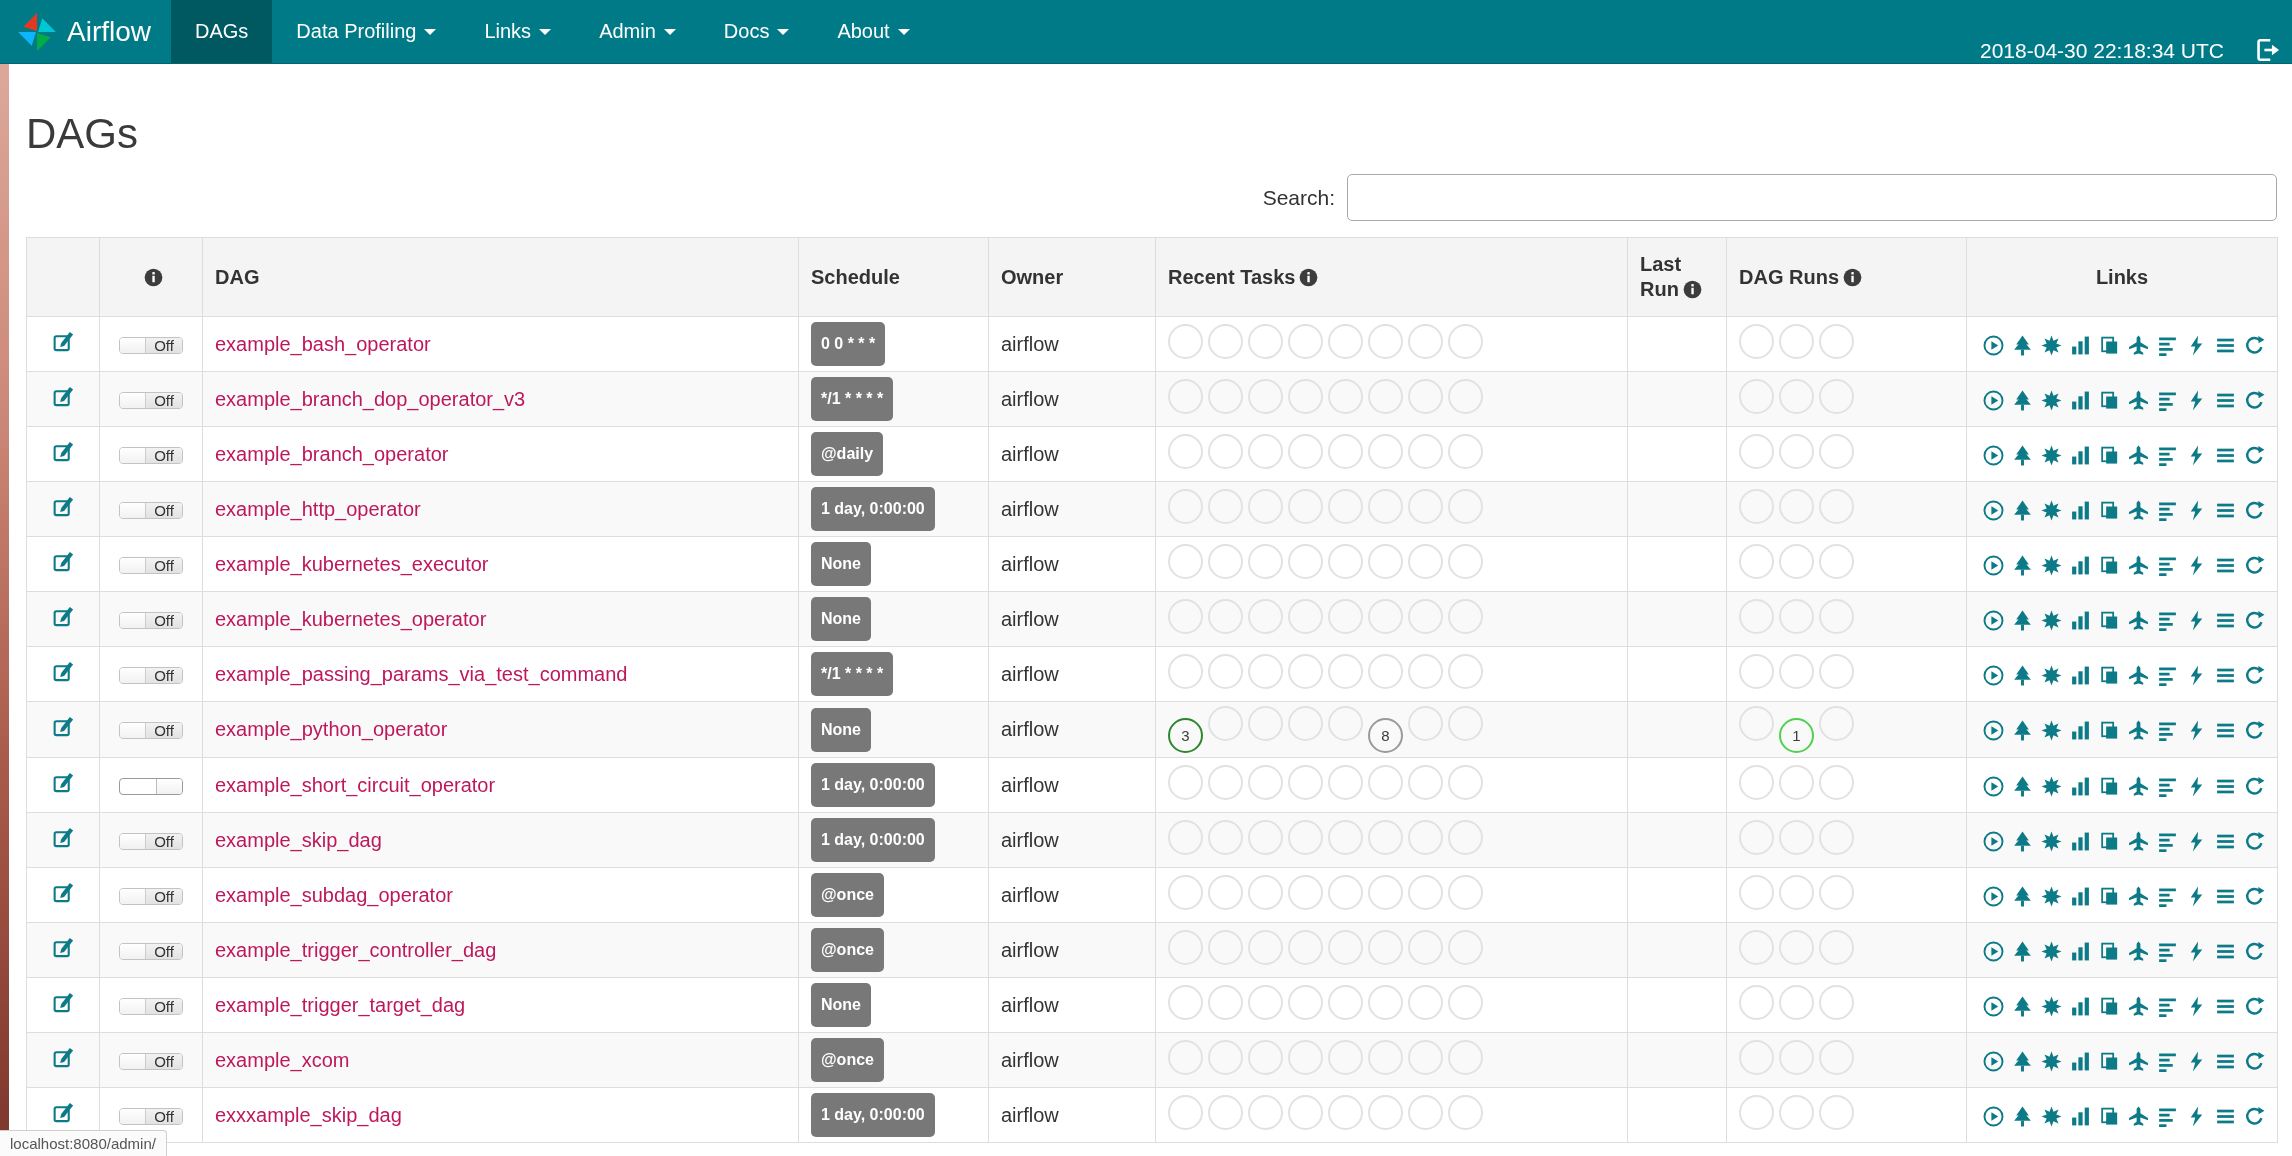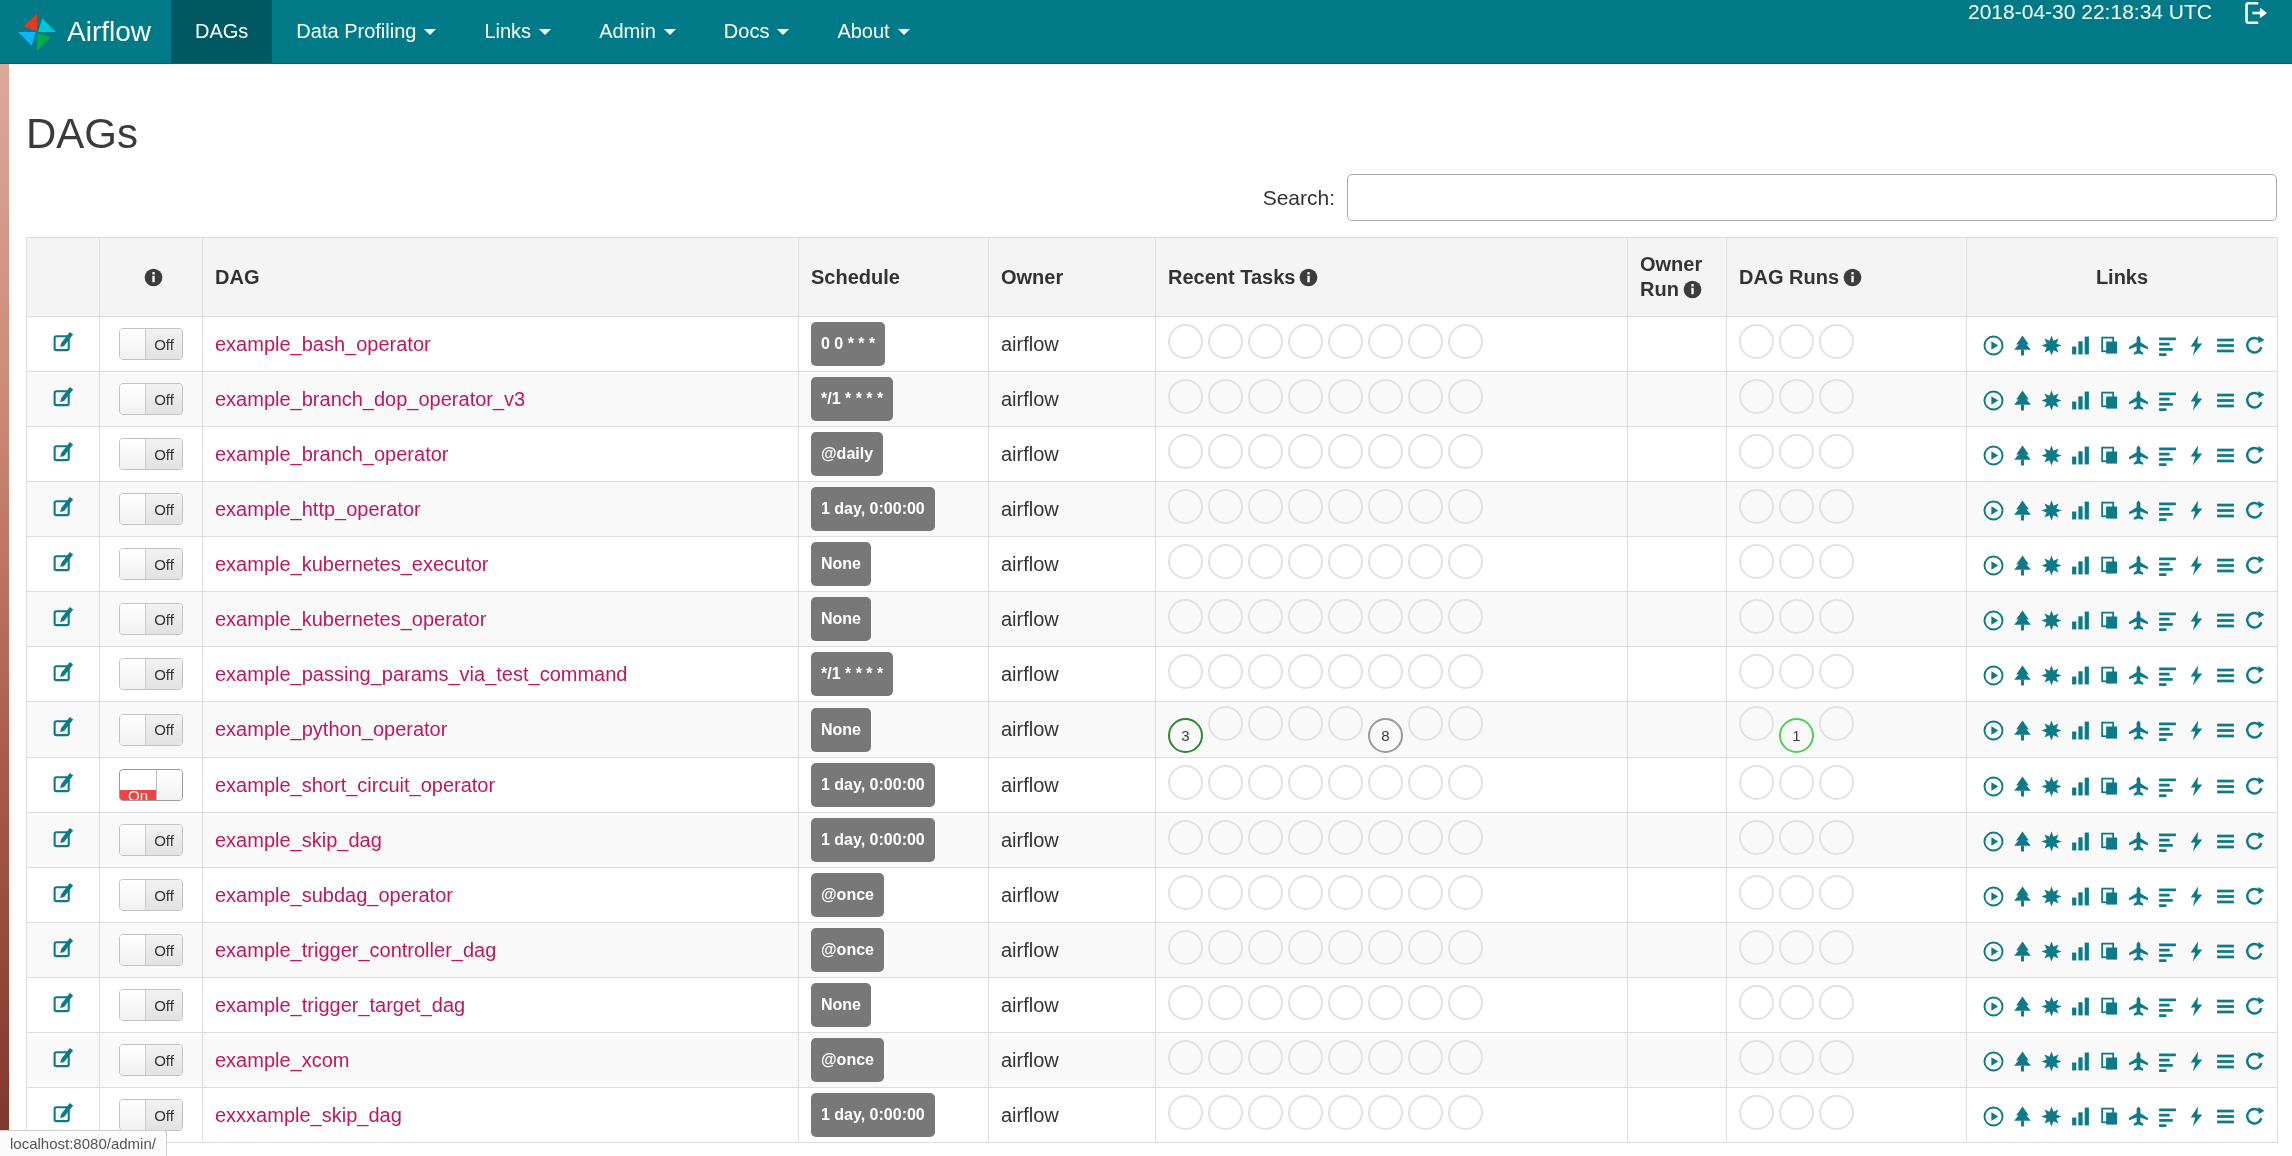--- a/index.html
+++ b/index.html
@@ -16,21 +16,21 @@
     height: 64px; background: #007A87;
     display: flex; align-items: stretch;
     border-bottom: 1px solid rgba(0,0,0,0.15);
   }
   .brand { display: flex; align-items: center; padding: 0 20px 0 16px; font-size: 28px; color: #fff; cursor: pointer; }
   .brand svg { width: 42px; height: 42px; margin-right: 9px; }
   .nav-items { display: flex; }
   .nav-item { display: flex; align-items: center; padding: 0 24px; font-size: 20px; color: #fff; cursor: pointer; }
   .nav-item.active { background: rgba(0,0,0,0.28); }
   .caret { margin-left: 8px; width: 0; height: 0; border-left: 6px solid transparent; border-right: 6px solid transparent; border-top: 6px solid #fff; }
-  .nav-right { margin-left: auto; display: flex; align-items: flex-start; gap: 30px; padding-right: 24px; }
+  .nav-right { margin-left: auto; display: flex; align-items: flex-end; gap: 30px; padding-right: 12px; }
   .clock { color: #fff; font-size: 21px; }
   .logout { color: #fff; width: 26px; height: 26px; cursor: pointer; }
   .logout svg { width: 26px; height: 26px; }
 
   
   .side-strip {
     position: absolute; left: 0; top: 64px; bottom: 0; width: 9px;
     background: linear-gradient(to bottom, #dca89a 0%, #cd8a7a 30%, #a85a4a 65%, #7c362c 100%);
   }
 
@@ -60,21 +60,21 @@
 
   a.dag-link { color: #be185d; text-decoration: none; cursor: pointer; }
 
   .badge-sched {
     display: inline-block; background: #787878; color: #fff; font-weight: bold;
     font-size: 16px; padding: 14px 10px; border-radius: 5px; white-space: nowrap; line-height: 1;
   }
 
   
   .switch {
-    display: inline-flex; width: 64px; height: 32px; border: 1px solid #c3c3c3; border-radius: 4px;
+    display: inline-flex; width: 64px; height: 17px; border: 1px solid #c3c3c3; border-radius: 4px;
     overflow: hidden; font-size: 15px; cursor: pointer; background: #fff; vertical-align: middle;
   }
   .switch .handle { width: 26px; background: linear-gradient(#ffffff, #f1f1f1); border-right: 1px solid #ccc; }
   .switch .lbl { flex: 1; display: flex; align-items: center; justify-content: center; background: linear-gradient(#f2f2f2, #e2e2e2); color: #333; }
   .switch.on { flex-direction: row-reverse; border-color: #9a9a9a; }
   .switch.on .handle { border-right: none; border-left: 1px solid #bbb; }
   .switch.on .lbl { background: #ef4444; color: #fff; margin-top: 20px; }
 
   
   .circle {
@@ -237,21 +237,21 @@
           <span class="info-ic"><svg viewBox="0 0 20 20">
                 <use href="#i-info"></use>
               </svg></span>
         </th>
         <th><span>DAG</span></th>
         <th><span>Schedule</span></th>
         <th><span>Owner</span></th>
         <th><span>Recent Tasks</span><span class="info-ic"><svg viewBox="0 0 20 20">
                 <use href="#i-info"></use>
               </svg></span></th>
-        <th><span>Owner Run</span><span class="info-ic"><svg viewBox="0 0 20 20">
+        <th><span>Last Run</span><span class="info-ic"><svg viewBox="0 0 20 20">
                 <use href="#i-info"></use>
               </svg></span></th>
         <th><span>DAG Runs</span><span class="info-ic"><svg viewBox="0 0 20 20">
                 <use href="#i-info"></use>
               </svg></span></th>
         <th class="th-center"><span>Links</span></th>
       </tr>
     </thead>
     <tbody>
   <tr>

